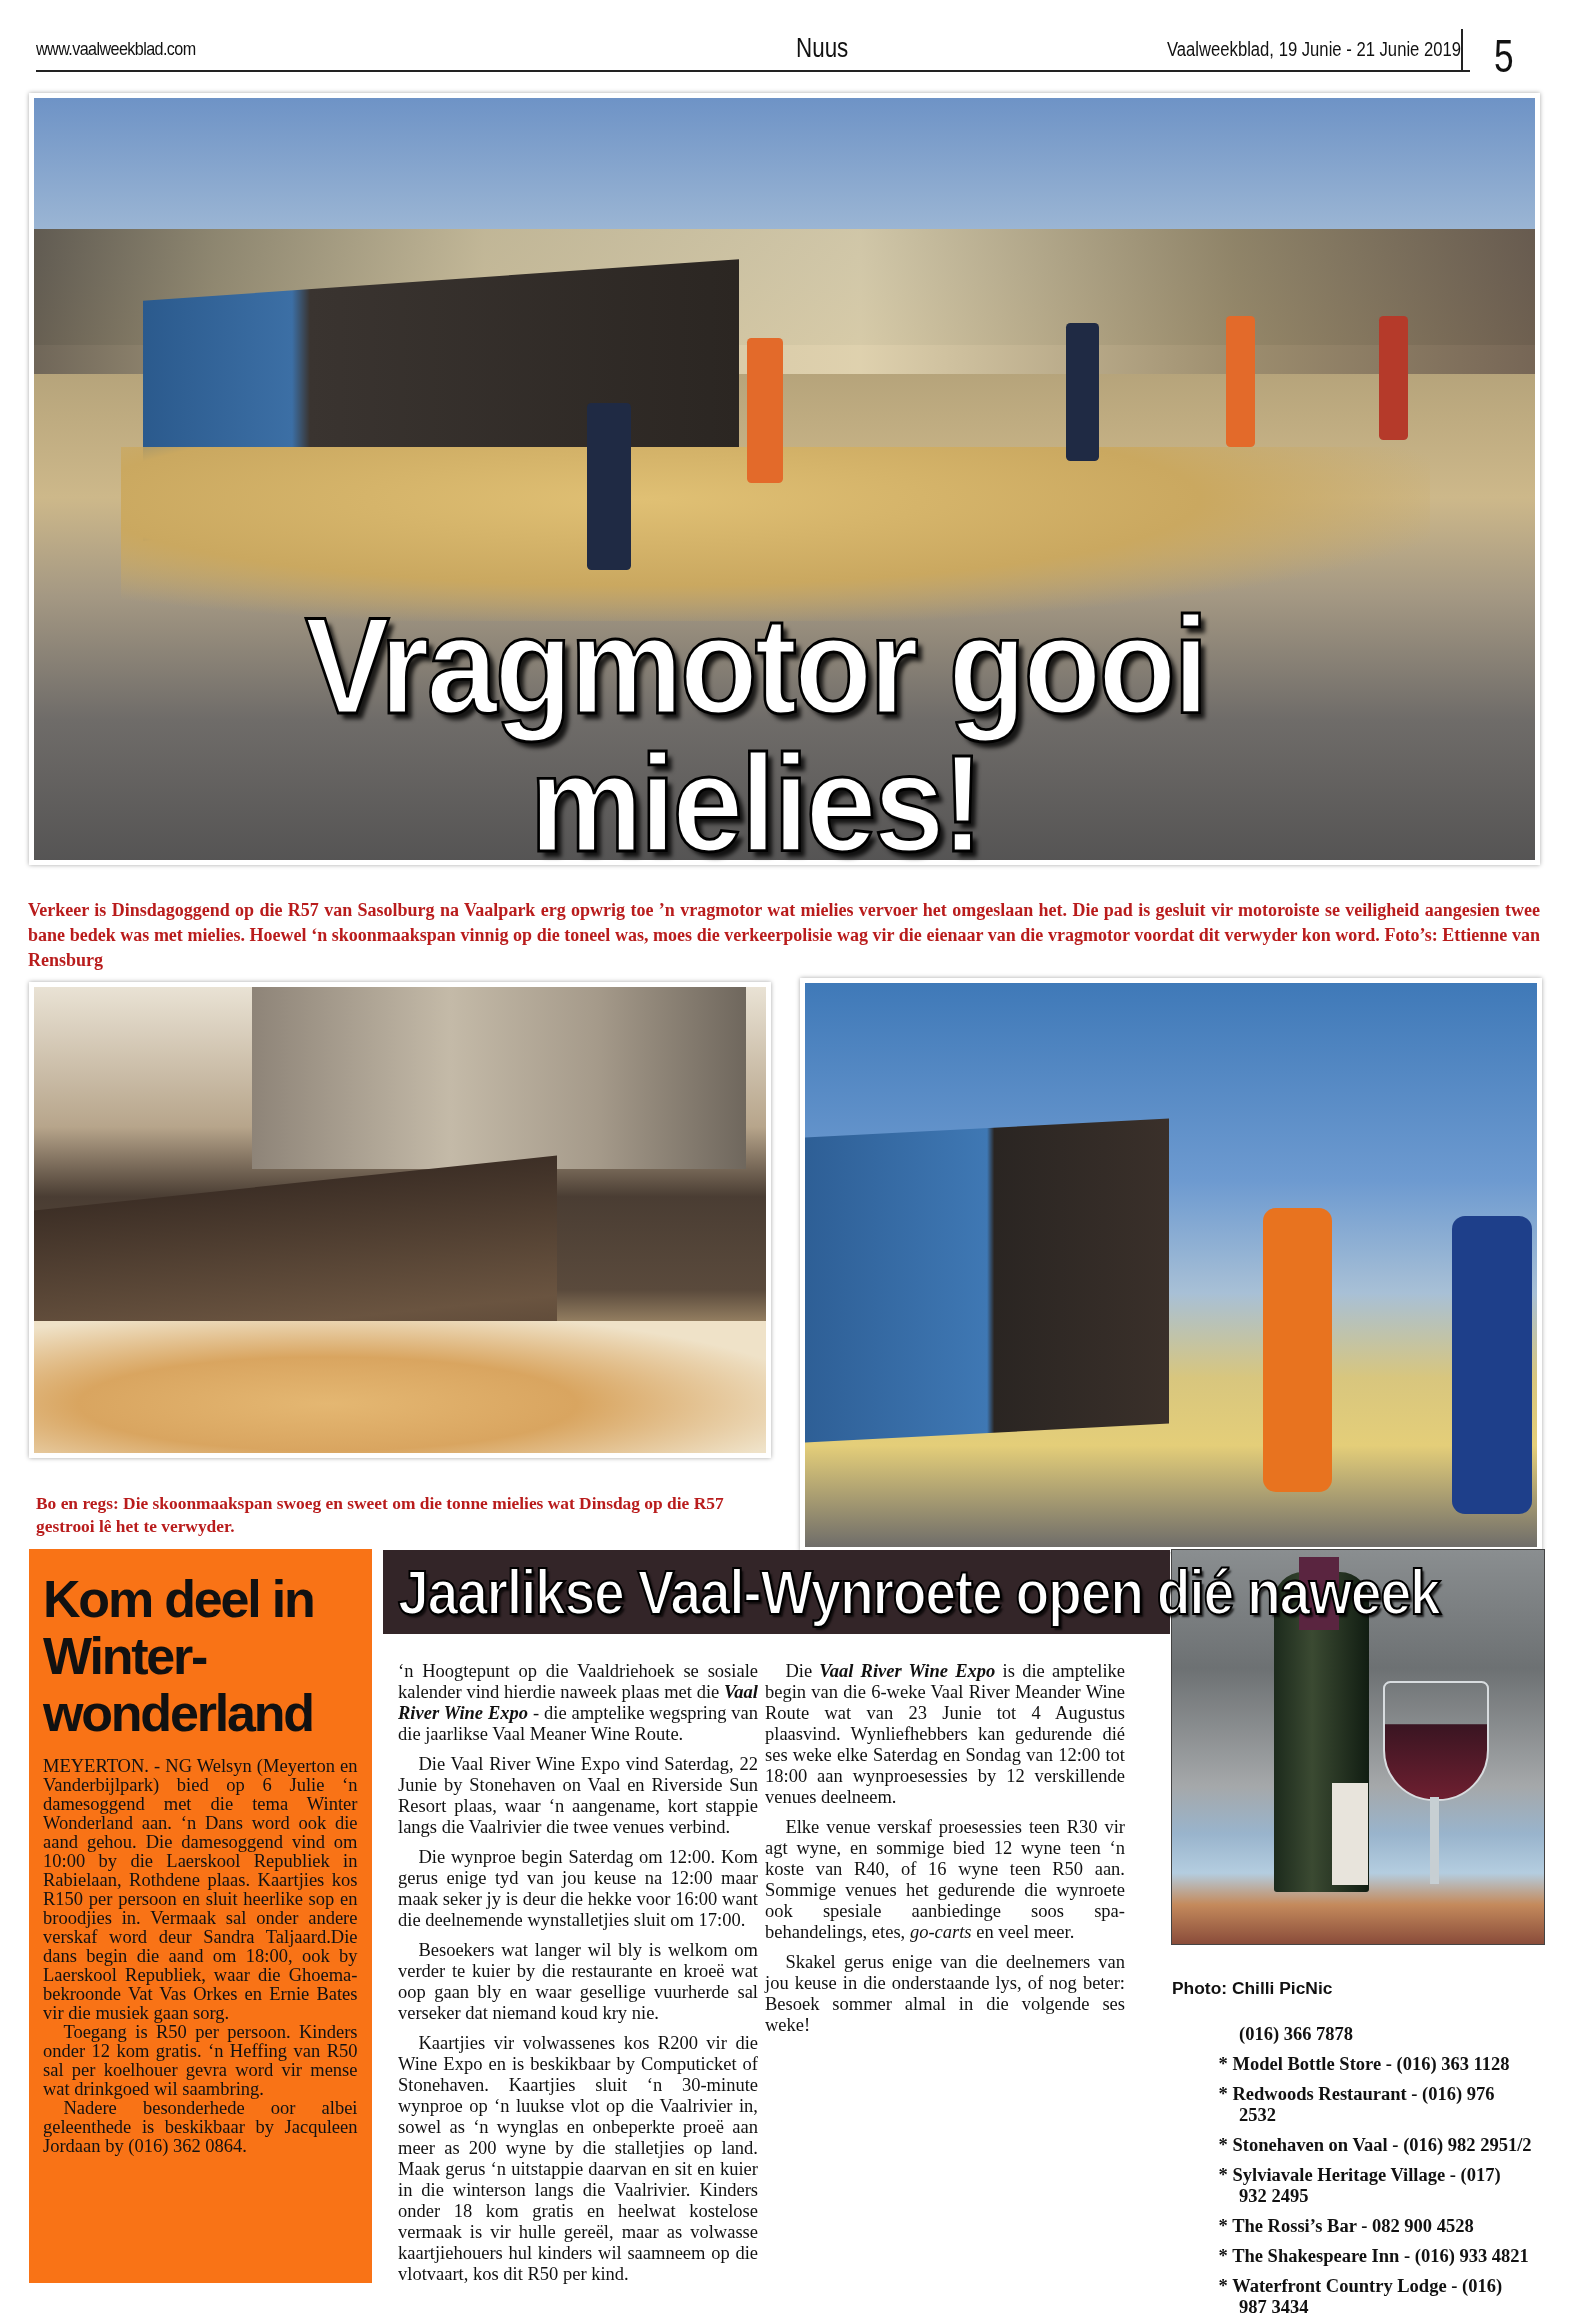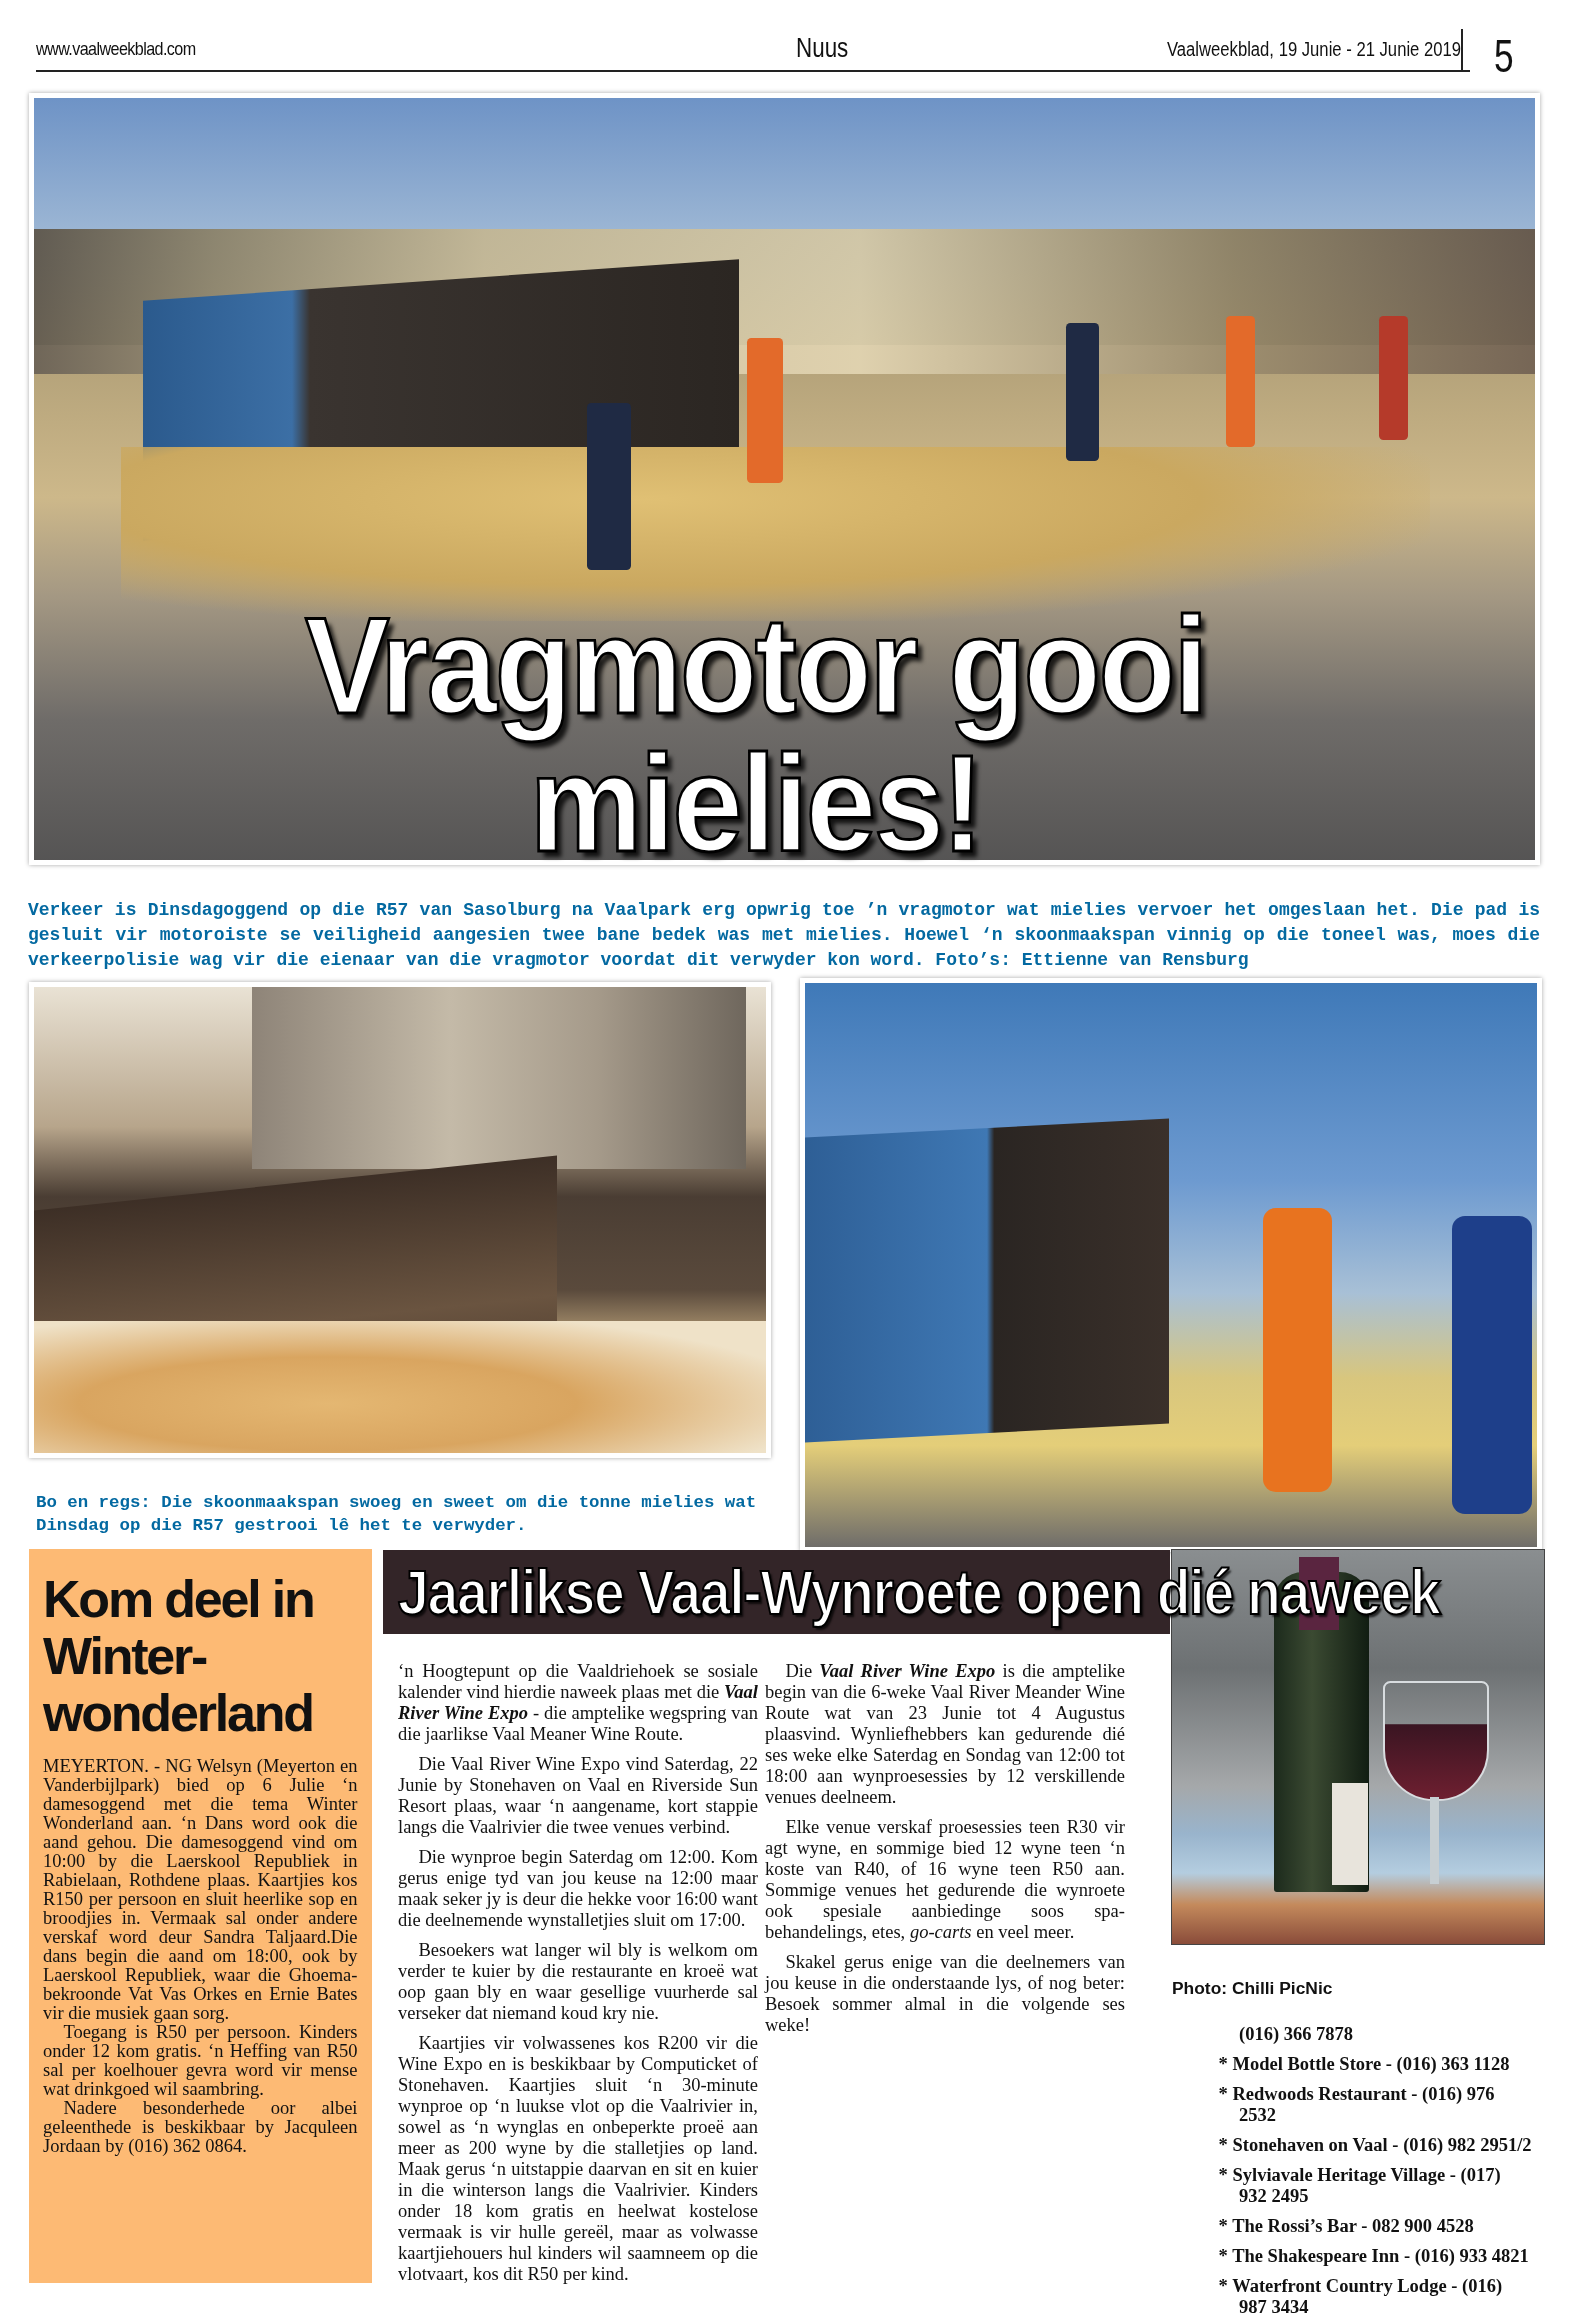--- a/index.html
+++ b/index.html
@@ -17,38 +17,38 @@
   
   .main-photo { left: 29px; top: 93px; width: 1511px; height: 772px; border: 5.8px solid #fff; box-sizing: border-box; }
   .main-photo .sky { position: absolute; left: 0; top: 0; width: 100%; height: 247px; background: linear-gradient(#6e93c6, #a9c0d8 70%, #c9d3d6); }
   .main-photo .trees { position: absolute; left: 0; top: 131px; width: 100%; height: 167px; background: linear-gradient(90deg, #564b3b 0%, #8a7d5e 12%, #c7b68c 30%, #d9c9a0 55%, #8c7a55 80%, #5e4b38 100%); opacity: 0.85; }
   .main-photo .road { position: absolute; left: 0; top: 276px; width: 100%; height: 494px; background: linear-gradient(#b6a47b 0%, #cdb88a 25%, #a49883 45%, #6f6c69 70%, #545353 100%); }
   .main-photo .truck { position: absolute; left: 109px; top: 182px; width: 596px; height: 240px; background: linear-gradient(90deg, #2b5a8d 0%, #3c6fa5 25%, #3a3430 28%, #2b2622 100%); transform: skewY(-4deg); }
   .main-photo .grain { position: absolute; left: 87px; top: 349px; width: 1309px; height: 174px; background: radial-gradient(ellipse at 40% 30%, #e0c074, #caa860 50%, rgba(180,160,110,0) 75%); }
   .main-photo .worker { position: absolute; background: #1f2a44; border-radius: 4.4px; }
   .headline-main { position: absolute; left: 25px; top: 596px; width: 1461px; text-align: center; font-family: "Liberation Sans", sans-serif; font-weight: bold; font-size: 138px; letter-spacing: -2.9px; color: #fff; -webkit-text-stroke: 2.9px #000; text-shadow: 5.8px 5.8px 4.4px rgba(0,0,0,0.8); line-height: 1; transform: scaleX(0.92); transform-origin: center; }
 
-  .caption { position: absolute; font-family: Liberation Mono, monospace; font-weight: bold; color: #0369a1; }
+  .caption { position: absolute; font-family: Liberation Serif, serif; font-weight: bold; color: #b91c1c; }
   .caption-main { left: 28px; top: 898px; width: 1512px; font-size: 18px; line-height: 25px; text-align: justify; }
 
   
   .photo-left { left: 29px; top: 982px; width: 742px; height: 476px; border: 5.8px solid #fff; box-sizing: border-box; background: linear-gradient(#e9e2d4 0%, #b7a58b 30%, #4a3d33 45%, #5a4a3c 65%, #d9bd8d 80%, #f3e4c8 100%); }
   .photo-left .bridge { position: absolute; left: 218px; top: 0; width: 494px; height: 182px; background: linear-gradient(90deg, #8e8478, #c4baa8 40%, #a59a8a 70%, #6f675d); }
   .photo-left .trailer { position: absolute; left: 0; top: 196px; width: 523px; height: 233px; background: linear-gradient(#3d2f26, #6a5440 60%, #4a392c); transform: skewY(-6deg); }
   .photo-left .grainpile { position: absolute; left: 0; top: 334px; width: 734px; height: 138px; background: radial-gradient(ellipse at 40% 60%, #e4b772, #d9a560 40%, #efe2c8 80%); }
 
   .photo-right { left: 800px; top: 978px; width: 742px; height: 574px; border: 5.8px solid #fff; box-sizing: border-box; background: linear-gradient(#3f79b8 0%, #6d9ad0 35%, #a8c0d6 55%, #d8c67e 70%, #e4ce79 82%, #6f6d6a 100%); }
   .photo-right .trailer { position: absolute; left: 0; top: 145px; width: 364px; height: 305px; background: linear-gradient(90deg, #2e5f96 0%, #3f78b4 50%, #2a2522 52%, #3a302a 100%); transform: skewY(-3deg); }
   .photo-right .worker-orange { position: absolute; left: 458px; top: 225px; width: 69px; height: 284px; background: #e8731f; border-radius: 13px; }
   .photo-right .worker-blue { position: absolute; left: 647px; top: 233px; width: 80px; height: 298px; background: #1e3f8a; border-radius: 13px; }
 
   .caption-mid { left: 36px; top: 1492px; width: 749px; font-size: 17.4px; line-height: 22.5px; }
 
   
-  .green-box { position: absolute; left: 29px; top: 1549px; width: 343px; height: 734px; background: #fdba74; box-sizing: border-box; padding: 22px 14.5px 14.5px 14px; }
+  .green-box { position: absolute; left: 29px; top: 1549px; width: 343px; height: 734px; background: #f97316; box-sizing: border-box; padding: 22px 14.5px 14.5px 14px; }
   .green-title { font-family: "Liberation Sans", sans-serif; font-weight: bold; font-size: 52px; line-height: 57px; letter-spacing: -2.2px; margin: 0 0 14.5px 0; }
   .green-body { font-size: 18.5px; line-height: 19px; text-align: justify; }
   .green-body p { margin: 0; }
   .indent { text-indent: 20.4px; }
 
   
   .wine-banner { position: absolute; left: 383px; top: 1550px; width: 787px; height: 84px; background: #332528; }
   .wine-photo { position: absolute; left: 1171px; top: 1549px; width: 374px; height: 396px; background: linear-gradient(#8a8e90 0%, #6d7173 30%, #a5a8aa 60%, #99b4cc 72%, #b4cde0 82%, #c48a5c 90%, #8a4c3a 100%); border: 0.7px solid #444; box-sizing: border-box; }
   .wine-photo .bottle { position: absolute; left: 102px; top: 22px; width: 95px; height: 320px; background: linear-gradient(90deg, #1c2a1c, #3b4a32 40%, #111d12); border-radius: 29px 29px 2.9px 2.9px; }
   .wine-photo .bottle-neck { position: absolute; left: 127px; top: 7.3px; width: 40px; height: 73px; background: #5a2540; }

